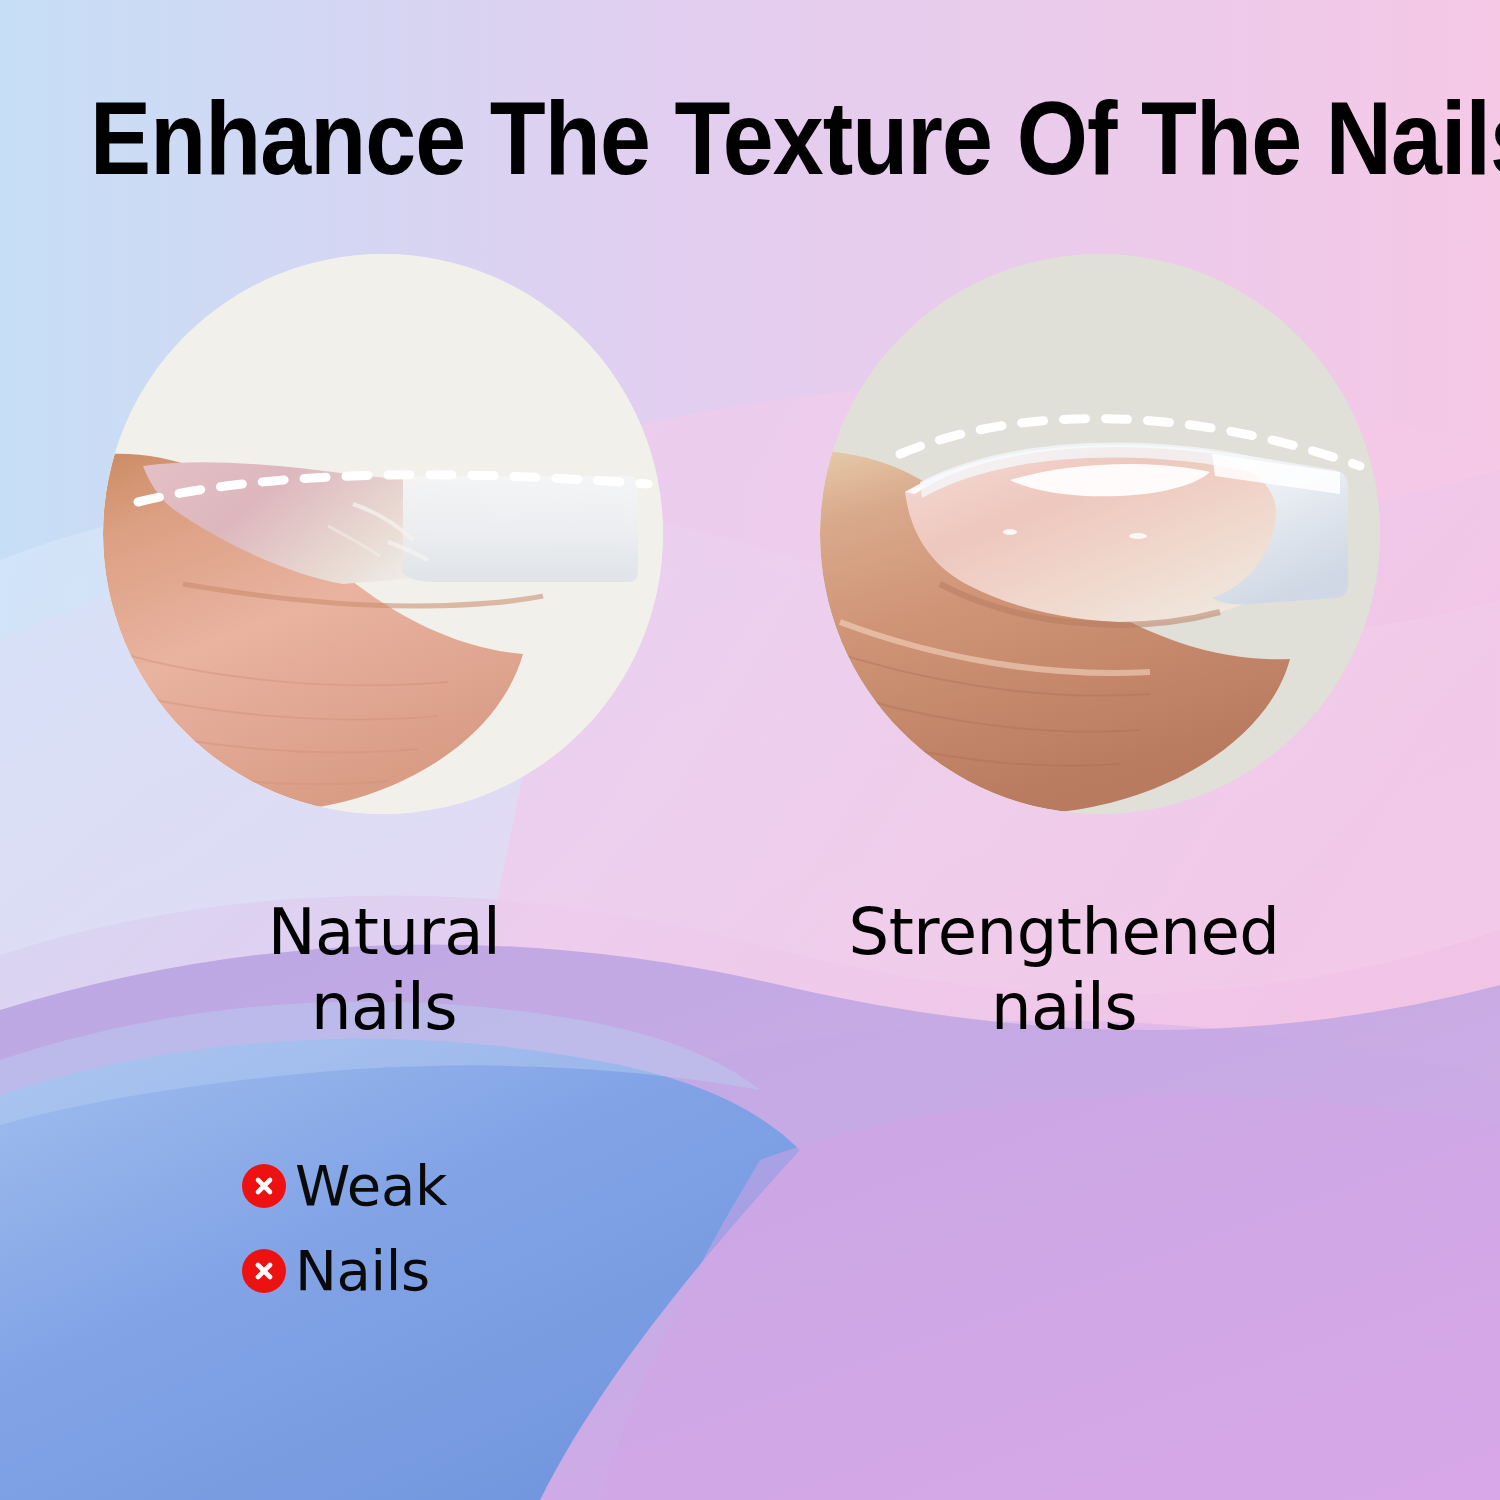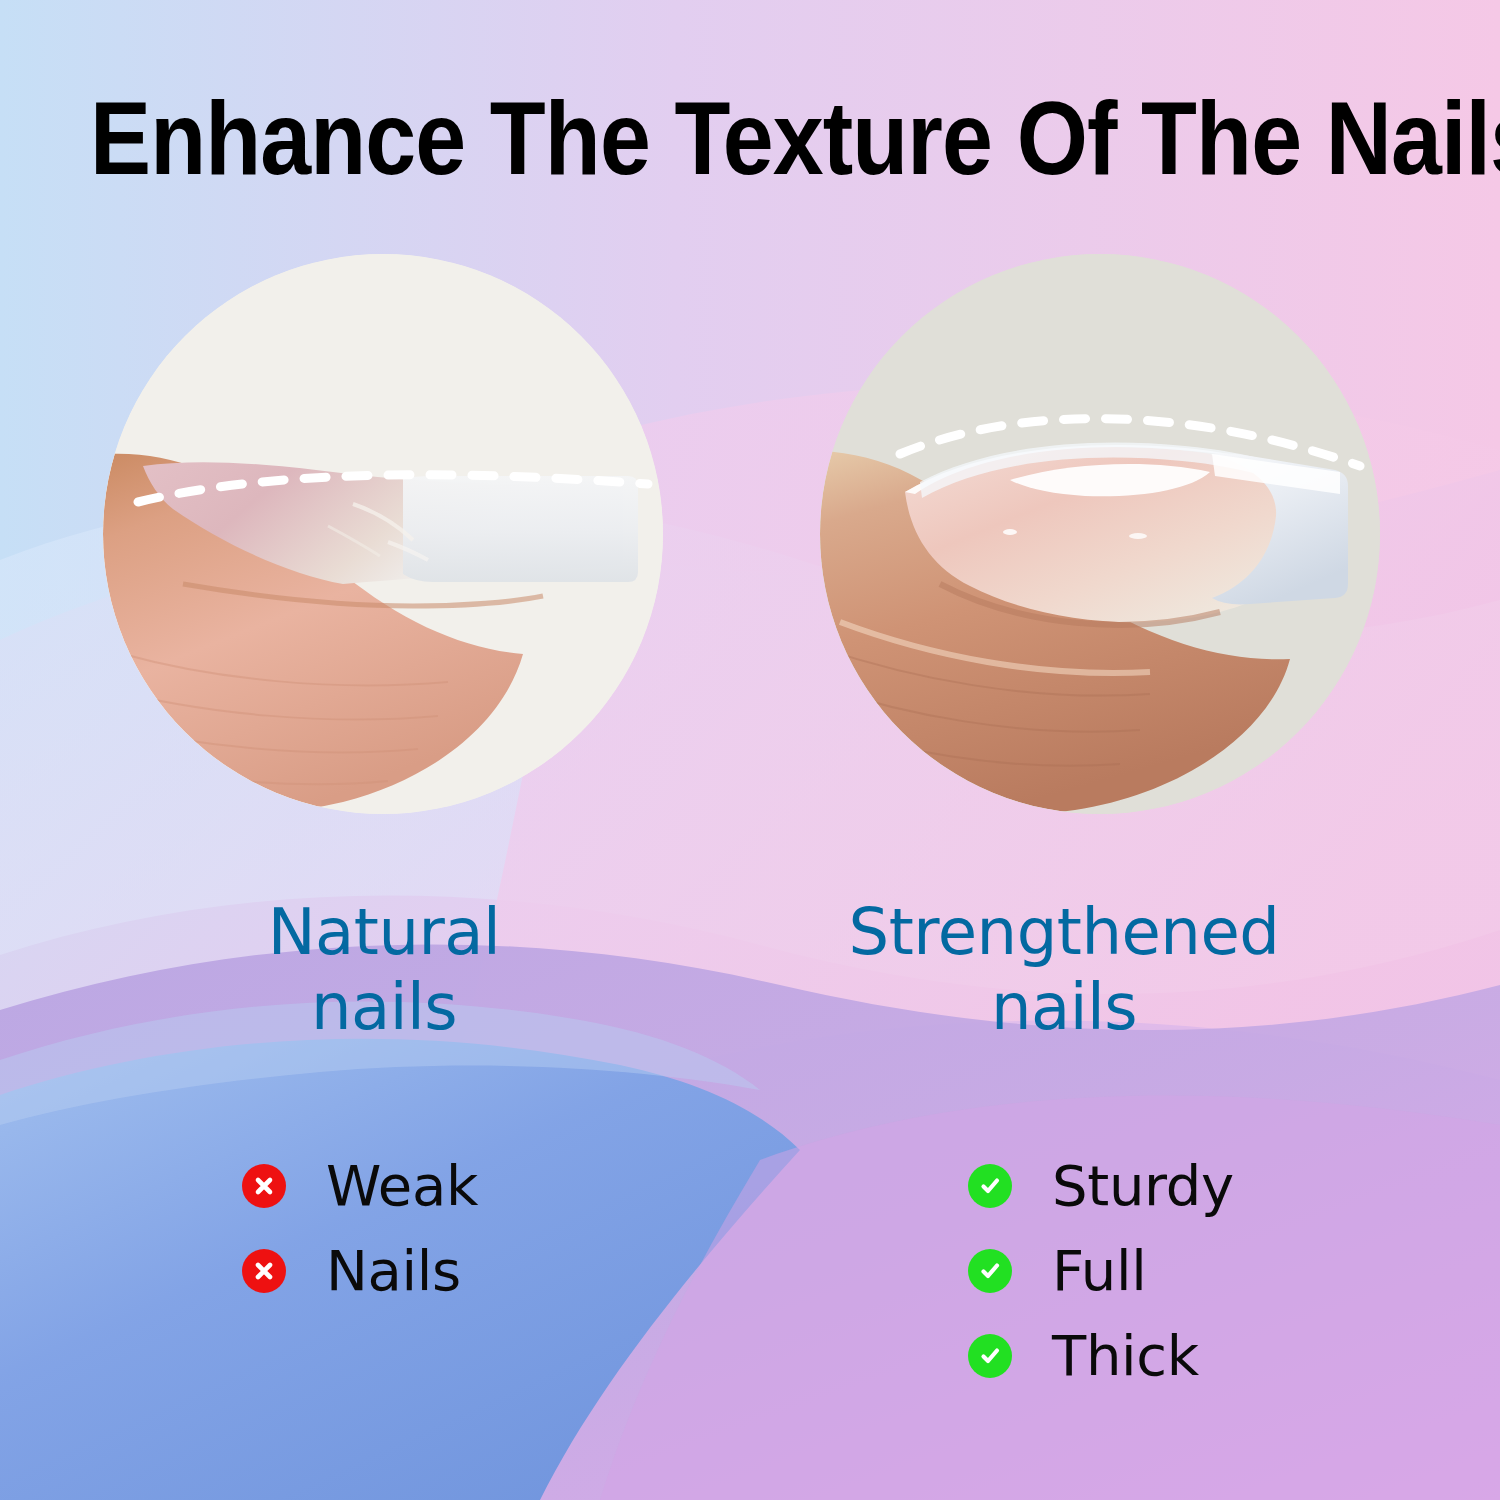--- a/index.html
+++ b/index.html
@@ -45,36 +45,36 @@
   .photo-svg { width:100%; height:100%; display:block; }
 
   
   .col-label {
     position:absolute;
     text-align:center;
     font-family:"DejaVu Sans","Liberation Sans",sans-serif;
     font-weight:400;
     font-size:64px;
     line-height:1.17;
-    color:#0369a1;
+    color:#000000;
     letter-spacing:-0.5px;
   }
   #label-left  { left:120px;  top:895px; width:528px; }
   #label-right { left:764px; top:895px; width:600px; }
 
   
   .feature-list { position:absolute; }
   #list-left  { left:242px;  top:1143px; }
   #list-right { left:968px; top:1143px; }
 
   .feature-row {
     display:flex;
     align-items:center;
     height:85px;
-    gap:40px;
+    gap:9px;
   }
   .badge {
     flex:0 0 auto;
     width:44px; height:44px;
     border-radius:50%;
     display:flex; align-items:center; justify-content:center;
   }
   .badge svg { display:block; }
   .feature-text {
     font-family:"DejaVu Sans","Liberation Sans",sans-serif;
@@ -298,40 +298,14 @@
     <div class="feature-row">
       <span class="badge" style="background:#ee1111">
         <svg width="26" height="26" viewBox="0 0 26 26" aria-hidden="true">
           <path d="M7 7 L19 19 M19 7 L7 19" stroke="#ffffff" stroke-width="4.6" stroke-linecap="round"></path>
         </svg>
       </span>
       <span class="feature-text">Nails</span>
     </div>
   </div>
 
-  <div class="feature-list" id="list-right">
-    <div class="feature-row">
-      <span class="badge" style="background:#22e022">
-        <svg width="26" height="26" viewBox="0 0 26 26" aria-hidden="true">
-          <path d="M6.5 13.5 L11 18 L20 7.5" stroke="#ffffff" stroke-width="4.2" fill="none" stroke-linecap="round" stroke-linejoin="round"></path>
-        </svg>
-      </span>
-      <span class="feature-text">Sturdy</span>
-    </div>
-    <div class="feature-row">
-      <span class="badge" style="background:#22e022">
-        <svg width="26" height="26" viewBox="0 0 26 26" aria-hidden="true">
-          <path d="M6.5 13.5 L11 18 L20 7.5" stroke="#ffffff" stroke-width="4.2" fill="none" stroke-linecap="round" stroke-linejoin="round"></path>
-        </svg>
-      </span>
-      <span class="feature-text">Full</span>
-    </div>
-    <div class="feature-row">
-      <span class="badge" style="background:#22e022">
-        <svg width="26" height="26" viewBox="0 0 26 26" aria-hidden="true">
-          <path d="M6.5 13.5 L11 18 L20 7.5" stroke="#ffffff" stroke-width="4.2" fill="none" stroke-linecap="round" stroke-linejoin="round"></path>
-        </svg>
-      </span>
-      <span class="feature-text">Thick</span>
-    </div>
-  </div>
 
 </div>
 
 </body></html>

